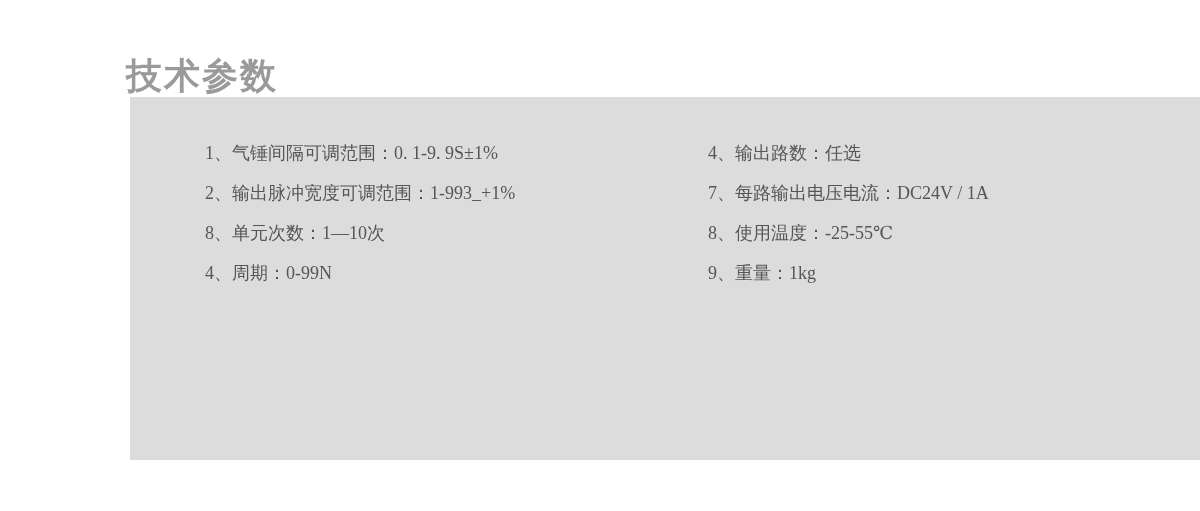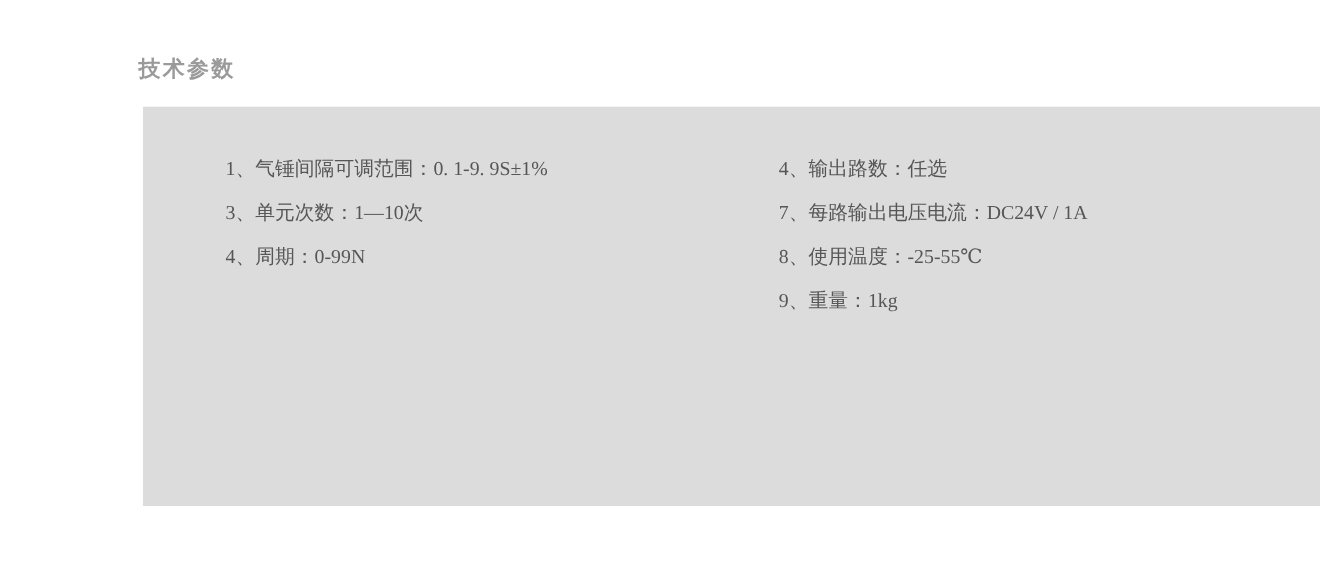--- a/index.html
+++ b/index.html
@@ -15,21 +15,21 @@
     position: relative;
     width: 1200px;
     height: 511px;
     background: #ffffff;
   }
   .page-title {
     position: absolute;
     left: 126px;
     top: 28px;
     font-family: "Liberation Sans", "DejaVu Sans", sans-serif;
-    font-size: 20px;
+    font-size: 36px;
     font-weight: bold;
     color: #9a9a9a;
     letter-spacing: 2px;
     line-height: 36px;
   }
   .specs-panel {
     position: absolute;
     left: 130px;
     top: 97px;
     width: 1116px;
@@ -68,21 +68,22 @@
 
 <div class="page">
 
   <h2 class="page-title">技术参数</h2>
 
   <div class="specs-panel">
     <div class="specs-columns">
 
       <ul class="specs-column left">
         <li class="spec-item">1、气锤间隔可调范围：0. 1-9. 9S±1%</li>
-        <li class="spec-item">3、单元次数：1—10次</li>
+        <li class="spec-item">2、输出脉冲宽度可调范围：1-993_+1%</li>
+        <li class="spec-item">8、单元次数：1—10次</li>
         <li class="spec-item">4、周期：0-99N</li>
       </ul>
 
       <ul class="specs-column right">
         <li class="spec-item">4、输出路数：任选</li>
         <li class="spec-item">7、每路输出电压电流：DC24V / 1A</li>
         <li class="spec-item">8、使用温度：-25-55℃</li>
         <li class="spec-item">9、重量：1kg</li>
       </ul>
 

